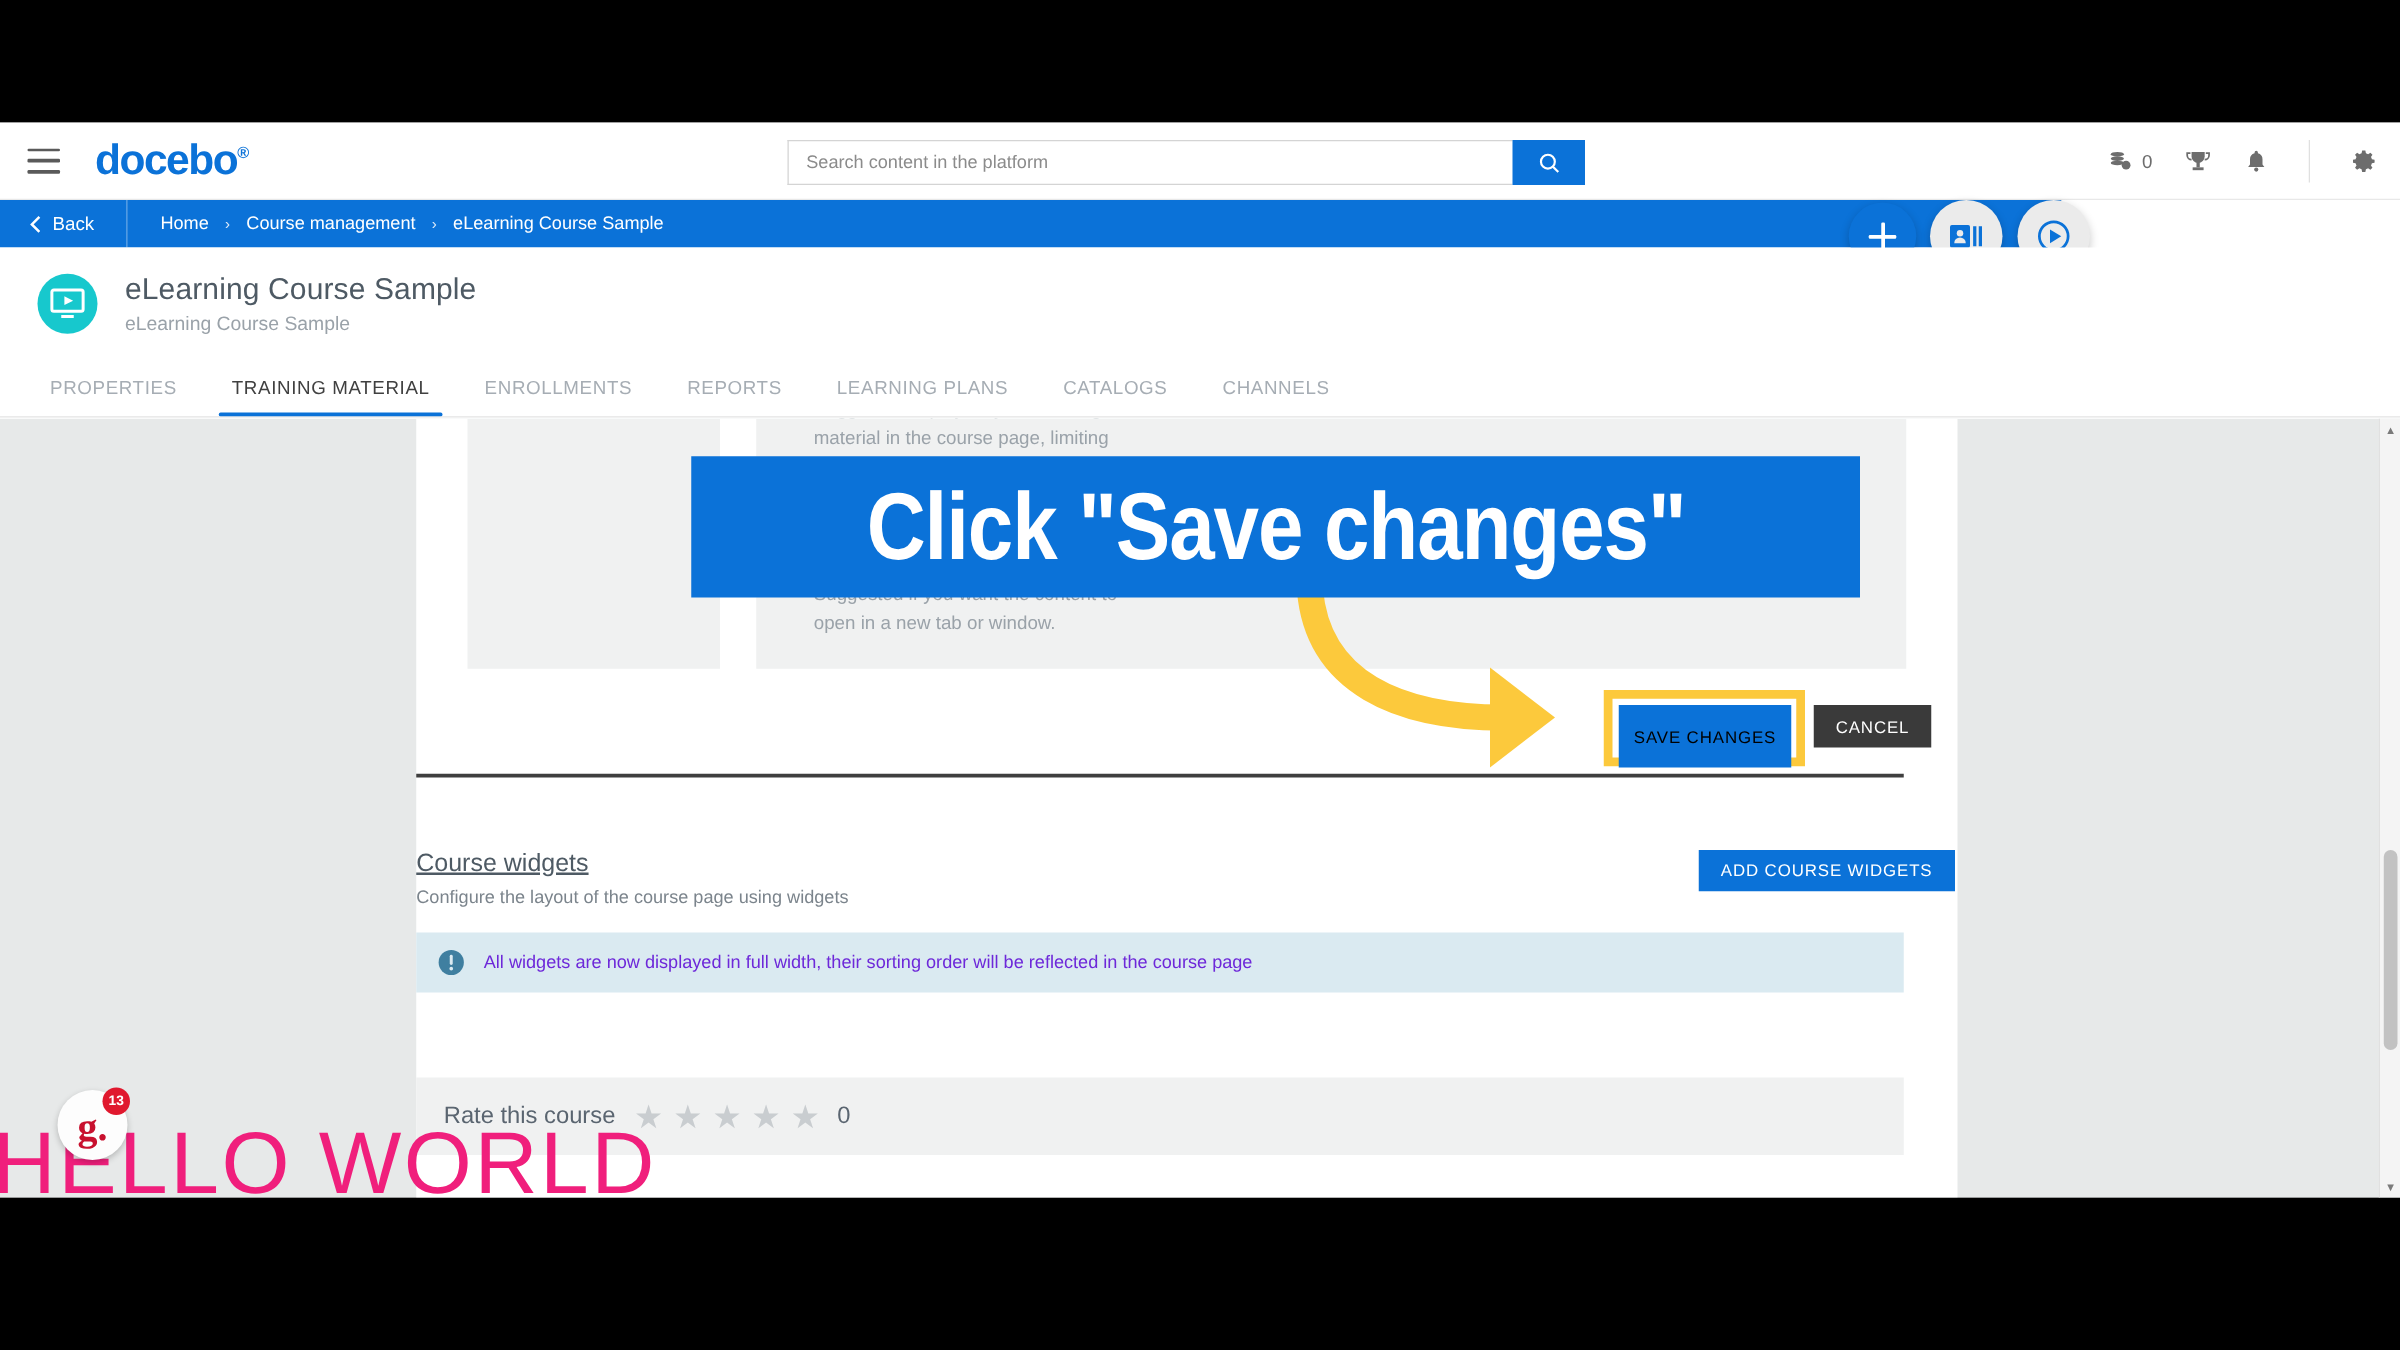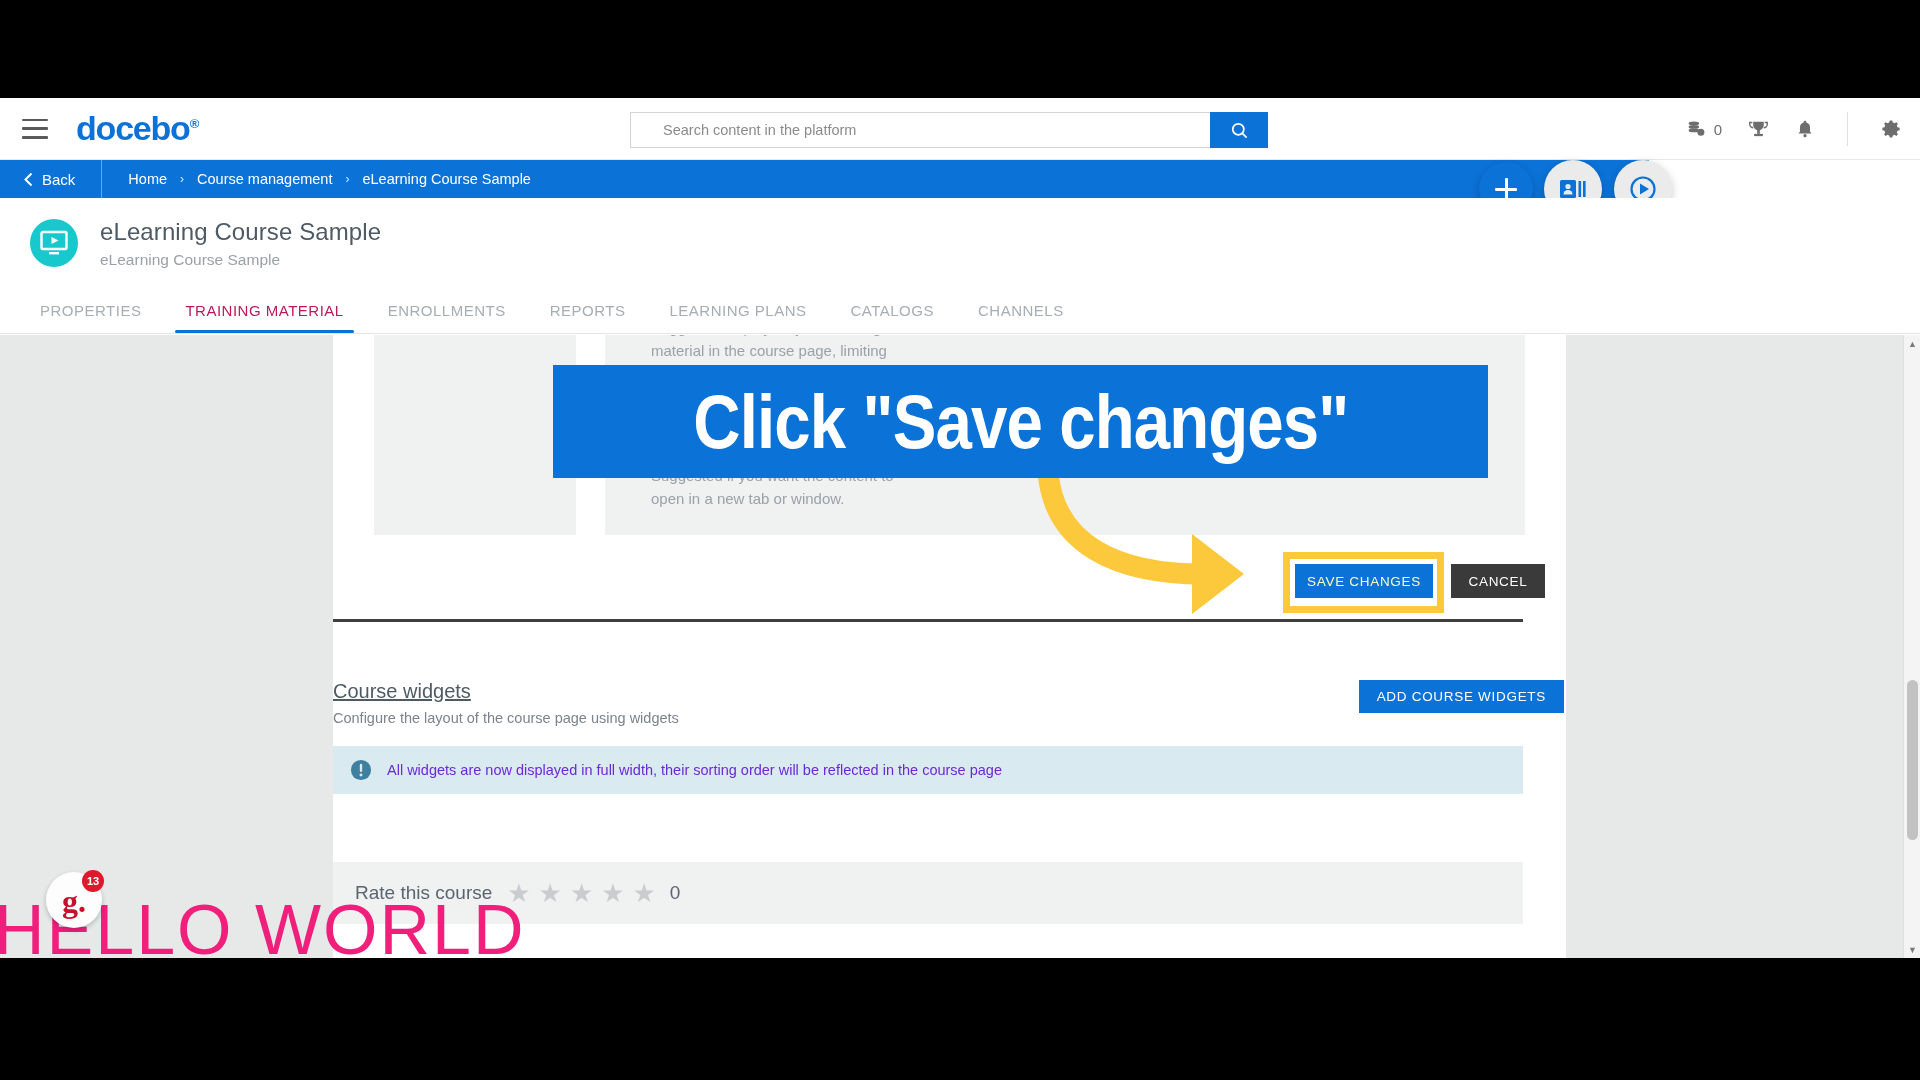--- a/index.html
+++ b/index.html
@@ -26,21 +26,21 @@
   .hamburger { margin-left: 22px; width: 26px; height: 20px;
     display: flex; flex-direction: column; justify-content: space-between; cursor: pointer; }
   .hamburger i { display: block; height: 2.5px; background: #5a5a5a; border-radius: 1px; }
   .brand { margin-left: 28px; font-size: 34px; font-weight: 700; color: #0b72d8;
     letter-spacing: -1.2px; position: relative; }
   .brand sup { font-size: 13px; vertical-align: super; font-weight: 700; }
 
   .searchwrap { position: absolute; left: 630px; top: 14px; display: flex; height: 36px; }
   .searchwrap input {
     width: 580px; height: 36px; border: 1px solid #d4d4d4; border-right: none;
-    padding: 0 32px; font-size: 14.5px; color: #1d4ed8;
+    padding: 0 14px; font-size: 14.5px; color: #1d4ed8;
     font-family: "Liberation Sans", sans-serif; outline: none; background: #fff;
   }
   .searchwrap input::placeholder { color: #8b8b8b; }
   .searchbtn { width: 58px; height: 36px; background: #0b72d8; border: none;
     display: flex; align-items: center; justify-content: center; cursor: pointer; }
 
   .hdr-right { position: absolute; right: 18px; top: 0; height: 62px;
     display: flex; align-items: center; gap: 26px; }
   .hdr-ico { display: flex; align-items: center; gap: 7px; color: #6d6d6d; cursor: pointer; }
   .hdr-ico .cnt { font-size: 15px; color: #6d6d6d; }
@@ -77,21 +77,21 @@
   .c-txt { margin-left: 22px; }
   .c-title { font-size: 24px; color: #4e5a64; font-weight: 400; letter-spacing: .1px; }
   .c-sub { font-size: 15.5px; color: #9aa2a9; margin-top: 5px; }
 
   
   .tabs { position: absolute; left: 0; top: 186px; width: 1920px; height: 50px;
     display: flex; align-items: flex-end; border-bottom: 1px solid #e4e4e4; }
   .tab { padding: 0 22px 14px; font-size: 15px; letter-spacing: .5px;
     color: #a6adb4; cursor: pointer; position: relative; white-space: nowrap; }
   .tab:first-child { margin-left: 18px; }
-  .tab.active { color: #be185d; }
+  .tab.active { color: #404040; }
   .tab.active::after { content: ""; position: absolute; left: 12px; right: 12px;
     bottom: 0; height: 3px; background: #0b72d8; border-radius: 2px; }
 
   
   .pagebody { position: absolute; left: 0; top: 237px; width: 1920px; height: 623px;
     background: #e7e9e9; overflow: hidden; }
   .card { position: absolute; left: 333px; top: 0px; width: 1233px;
     background: #ffffff; min-height: 660px; }
 
   
@@ -100,22 +100,22 @@
     background: #f0f1f1; }
   .optbox.a { left: 41px; }
   .optbox.b { left: 272px; width: 920px; background: #f0f1f1; }
   .opttext { position: absolute; font-size: 15px; color: #9aa2a9; line-height: 1.5; }
   .opttext.t1 { left: 318px; top: -18px; }
   .opttext.t2 { left: 318px; top: 130px; }
 
   .actionrow { position: absolute; left: 0; top: 220px; width: 1233px; height: 62px; }
   .btn { border: none; cursor: pointer; font-family: "Liberation Sans", sans-serif;
     letter-spacing: .7px; }
-  .btn-save { position: absolute; right: 133px; top: 9px; width: 138px; height: 34px;
-    background: #0b72d8; color: #fef9c3; font-size: 13.5px; }
+  .btn-save { position: absolute; right: 133px; top: 9px; width: 138px; height: 50px;
+    background: #0b72d8; color: #000000; font-size: 13.5px; }
   .btn-cancel { position: absolute; right: 21px; top: 9px; width: 94px; height: 34px;
     background: #3a3a3a; color: #fff; font-size: 13.5px; }
   .savehl { position: absolute; right: 122px; top: -3px; width: 161px; height: 61px;
     border: 7px solid #fcc93c; background: #fff; }
 
   .rule { position: absolute; left: 0; top: 284px; width: 1190px; height: 3px;
     background: #3f3f3f; }
 
   
   .cw { position: absolute; left: 0; top: 305px; width: 1233px; }

